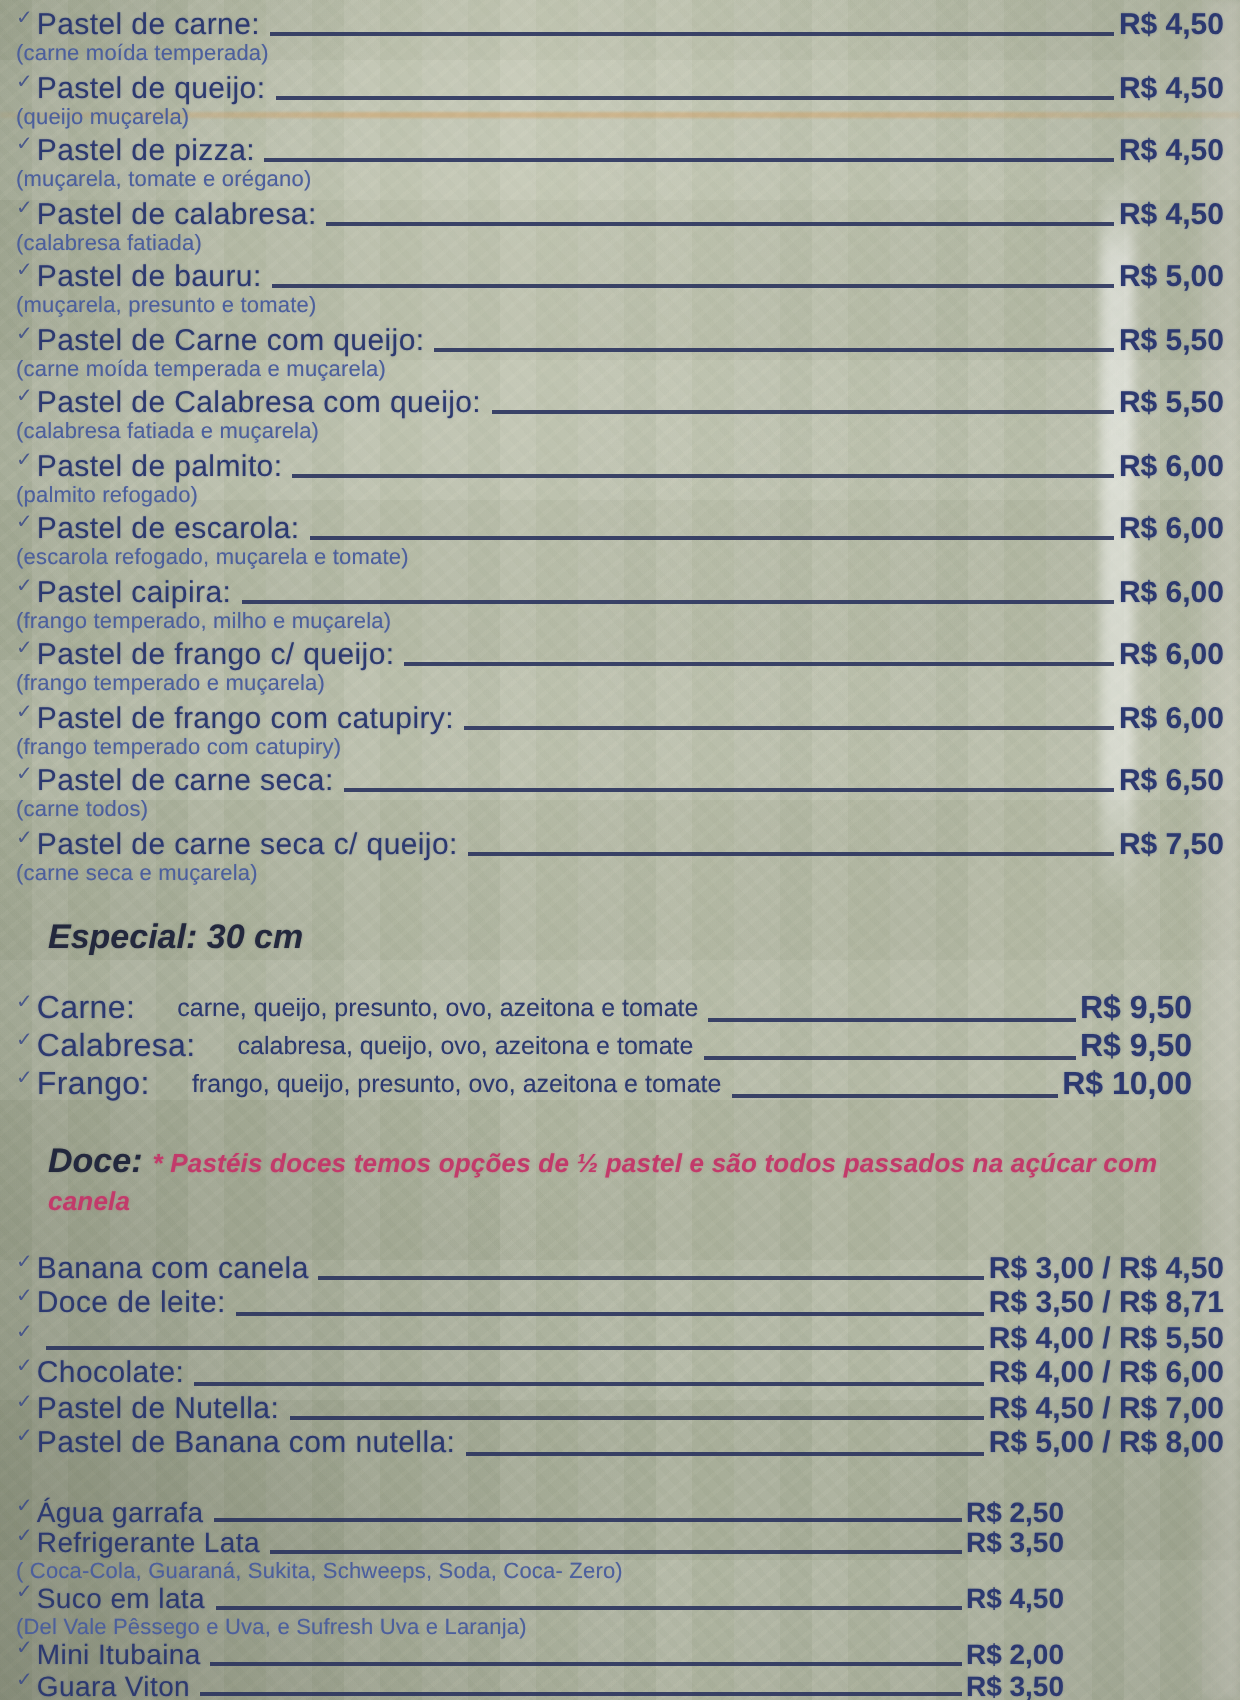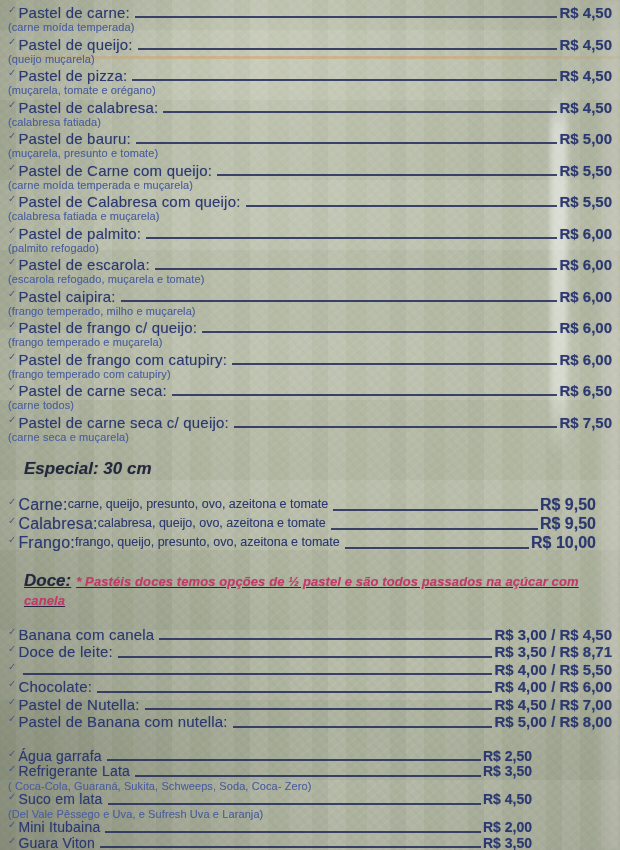--- a/index.html
+++ b/index.html
@@ -58,21 +58,21 @@
   .item .row{display:flex;align-items:flex-end;}
   .check{
     flex:none;font-size:10px;color:#3a4a8a;opacity:0.85;
     margin-right:2px;transform:translateY(-3px);
   }
   .label{
     flex:none;font-weight:400;letter-spacing:0.2px;
     text-shadow:0 0 1px rgba(44,57,112,0.4);white-space:nowrap;
   }
   .desc{
-    flex:none;font-weight:400;margin-left:0;white-space:nowrap;
+    flex:none;font-weight:400;margin-left:21px;white-space:nowrap;
     text-shadow:0 0 0.5px rgba(44,57,112,0.35);
   }
   .fill{
     flex:1 1 auto;border-bottom:2px solid rgba(39,48,92,0.88);
     margin:0 2px 3px 5px;min-width:10px;
   }
   .price{
     flex:none;font-weight:700;white-space:nowrap;
     text-shadow:0 0 1px rgba(44,57,112,0.4);
   }
@@ -90,21 +90,21 @@
   
   .sec-especial{margin-top:16px;}
   .sec-especial .header{font-size:17px;line-height:20px;}
   .sec-especial .items{margin-top:12px;padding-right:16px;}
   .sec-especial .row{line-height:19px;}
   .sec-especial .label,.sec-especial .price{font-size:16px;}
   .sec-especial .desc{font-size:12.5px;}
 
   
   .sec-doce{margin-top:20px;}
-  .sec-doce .header{font-size:17px;line-height:18px;text-decoration:underline;}
+  .sec-doce .header{font-size:17px;line-height:18px;}
   .sec-doce .items{margin-top:9px;}
   .sec-doce .row{line-height:17.5px;}
   .sec-doce .label,.sec-doce .price{font-size:15px;}
 
   
   .sec-bebidas{margin-top:18px;}
   .sec-bebidas .header{font-size:16px;line-height:18px;}
   .sec-bebidas .items{margin-top:9px;padding-right:80px;}
   .sec-bebidas .row{line-height:15.5px;}
   .sec-bebidas .label,.sec-bebidas .price{font-size:14px;}

